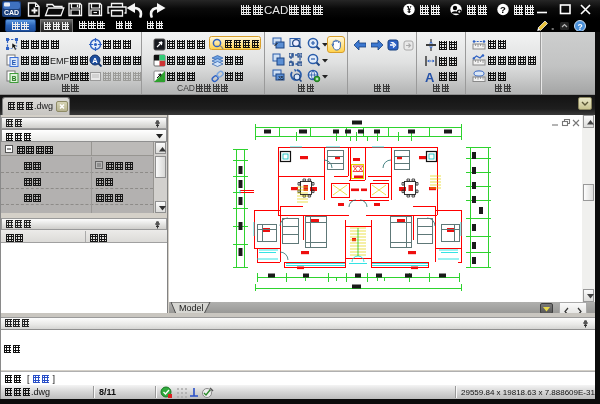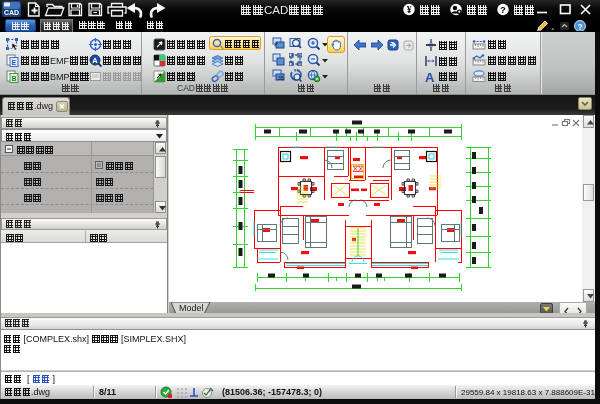--- a/index.html
+++ b/index.html
@@ -562,21 +562,20 @@
           <path d="M18 2 l3 3.5-3 3.5" stroke="#333" fill="none" stroke-width="1.2"></path>
         </svg></div>
 </div>
 <div class="ab" id="gapstrip"></div>
 <div class="ab" id="cmdhdr"><span class="zs" style="font-size:8.5px;position:relative;top:-1px"><i class="z"></i><i class="z"></i><i class="z"></i></span>
  <svg class="ab" style="right:6px;top:2px" width="7" height="8" viewBox="0 0 7 8">
         <path d="M1 3 h5 M3.5 0.5 v5 M2 5.5 h3 M3.5 5.5 v2" stroke="#333" stroke-width="1" fill="none"></path>
         <rect x="2" y="0.5" width="3" height="4" fill="#555"></rect>
       </svg></div>
 <div class="ab" id="cmdtxt">
-      <div style="position:absolute;left:3px;top:4px" class="zs"><i class="z"></i><i class="z"></i> [COMPLEX.shx] <i class="z"></i><i class="z"></i><i class="z"></i> [SIMPLEX.SHX]</div>
  <div style="position:absolute;left:3px;top:14px" class="zs"><i class="z"></i><i class="z"></i></div>
     </div>
 <div class="ab" id="cmdin">
       <span class="zs" style="position:absolute;left:4px;top:1px"><i class="z"></i><i class="z"></i>&nbsp; [ <span style="color:#2a50c8"><i class="z"></i><i class="z"></i></span> ]</span>
     </div>
 <div class="ab" id="status">
  <span class="zs" style="position:absolute;left:4px;top:2px;font-size:9px"><i class="z"></i><i class="z"></i><i class="z"></i>.dwg</span>
  <div class="ab" style="left:93px;top:1px;width:1px;height:12px;background:#999;box-shadow:1px 0 0 #f8f8f8"></div>
  <span class="ab" style="left:99px;top:2px;font-size:9px;font-weight:bold">8/11</span>
  <div class="ab" style="left:155px;top:1px;width:1px;height:12px;background:#999;box-shadow:1px 0 0 #f8f8f8"></div>
@@ -593,19 +592,18 @@
           <circle cx="26" cy="7" r="1"></circle>
           <circle cx="18" cy="11" r="1"></circle>
           <circle cx="22" cy="11" r="1"></circle>
           <circle cx="26" cy="11" r="1"></circle>
         </g>
   <path d="M34 2 v8 M30 10 h8" stroke="#2a50c8" stroke-width="1.6"></path>
   <circle cx="47" cy="7" r="4.5" fill="#efefef" stroke="#888"></circle>
         <path d="M44 7 l2 2 4-5" stroke="#2a8a2a" stroke-width="1.3" fill="none"></path>
         <path d="M50 2 l3 3" stroke="#555" stroke-width="1.5"></path>
  </svg>
- <span class="ab" style="left:222px;top:2px;font-size:9px;font-weight:bold">(81506.36; -157478.3; 0)</span>
  <div class="ab" style="left:455px;top:1px;width:1px;height:12px;background:#999;box-shadow:1px 0 0 #f8f8f8"></div>
  <span class="ab" style="left:461px;top:3px;font-size:8px;font-weight:normal;letter-spacing:0px;white-space:nowrap">29559.84 x 19818.63 x 7.888609E-31</span>
 </div>
 <div class="ab" style="left:0;top:115px;width:1px;height:284px;background:#8a8a8a"></div>
 <div class="ab" id="botedge"></div>
 <div class="ab" id="rightedge"></div>
 </div>
 </body></html>

